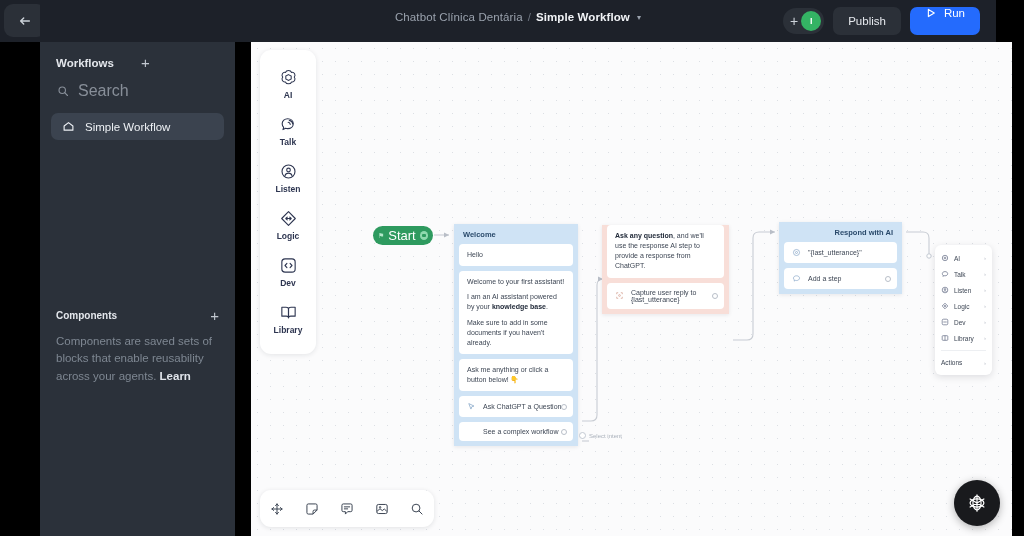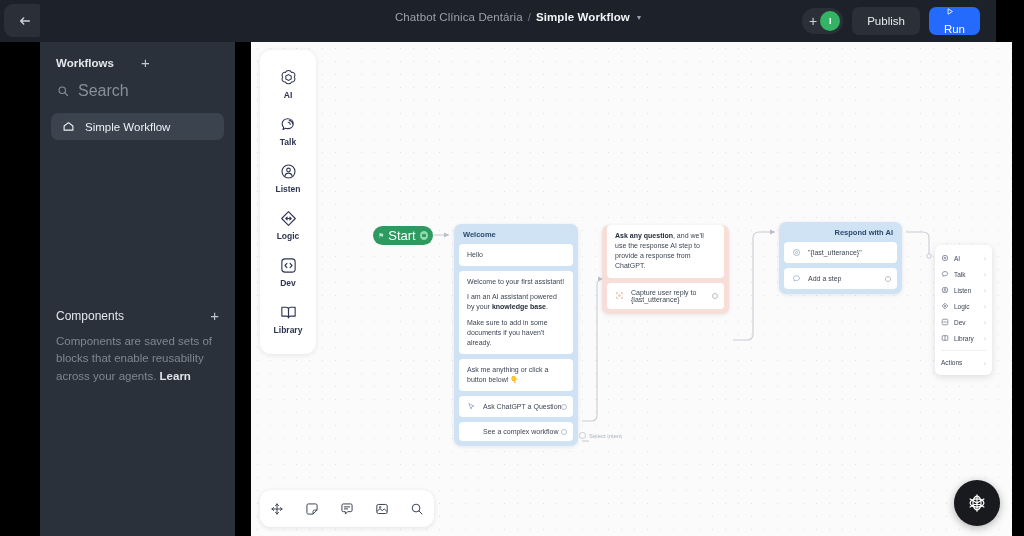--- a/index.html
+++ b/index.html
@@ -47,21 +47,21 @@
     color: #fff; font-size: 9px; display: flex; align-items: center;
     justify-content: center; font-weight: bold;
   }
   .btn-publish {
     height: 28px; padding: 0 15px; background: #2b3038; border-radius: 7px;
     color: #e6e9ee; font-size: 11.5px; display: flex; align-items: center; cursor: pointer;
   }
   .btn-run {
     height: 28px; padding: 0 15px; background: #246bfd; border-radius: 7px;
     color: #fff; font-size: 11.5px; display: flex; align-items: flex-start;
-    gap: 7px; cursor: pointer; font-weight: 500; flex-direction: column;
+    gap: 7px; cursor: pointer; font-weight: 500;
   }
   .btn-run svg { width: 12px; height: 12px; }
 
   
   .sidebar {
     position: absolute; left: 40px; top: 42px; width: 195px; height: 494px;
     background: #2b313a;
   }
   .side-head {
     display: flex; align-items: center; 
@@ -81,21 +81,21 @@
     cursor: pointer;
   }
   .wf-item { background: #3b434f; }
   .wf-item svg { width: 13px; height: 13px; flex: none; }
   .wf-item span { color: #eef1f5; font-size: 11.5px; }
 
   .comp-head {
     display: flex; align-items: center; justify-content: space-between;
     padding: 0 16px; position: absolute; top: 266px; left: 0; right: 0;
   }
-  .comp-head-t { color: #e4e7ec; font-size: 12px; font-weight: normal; }
+  .comp-head-t { color: #e4e7ec; font-size: 10px; font-weight: bold; }
   .comp-desc {
     position: absolute; top: 291px; left: 16px; width: 163px;
     color: #7e8792; font-size: 11.5px; line-height: 1.52;
   }
   .comp-desc a { color: #dfe3e9; font-weight: bold; text-decoration: none; cursor: pointer; }
 
   
   .canvas {
     position: absolute; left: 251px; top: 42px; width: 761px; height: 494px;
     background: #fbfbfc;
@@ -127,21 +127,21 @@
   .start-node .sn-t { color: #fff; font-size: 13px; flex: 1; }
   .start-node .sn-dot {
     width: 9px; height: 9px; border-radius: 50%; background: #8fd9ae;
     display: flex; align-items: center; justify-content: center;
   }
   .start-node .sn-dot i {
     width: 3.5px; height: 3.5px; background: #2e9a5f; border-radius: 1px; display: block;
   }
 
   
-  .card { position: absolute; border-radius: 7px; box-shadow: 0 1px 4px rgba(20,25,40,.09); }
+  .card { position: absolute; border-radius: 0; box-shadow: 0 1px 4px rgba(20,25,40,.09); }
   .card-title { font-size: 7.5px; font-weight: bold; padding: 6px 9px 5px 9px; }
   .card-row {
     background: #fff; margin: 0 5px 5px 5px; border-radius: 4px;
     padding: 6px 8px; font-size: 7px; color: #3d4654; line-height: 1.45;
   }
   .card-row p + p { margin-top: 5px; }
   .card-row b { font-weight: bold; color: #222b3a; }
   .btn-row {
     background: #fff; margin: 0 5px 5px 5px; border-radius: 4px;
     display: flex; align-items: center; gap: 7px; padding: 6px 8px;

